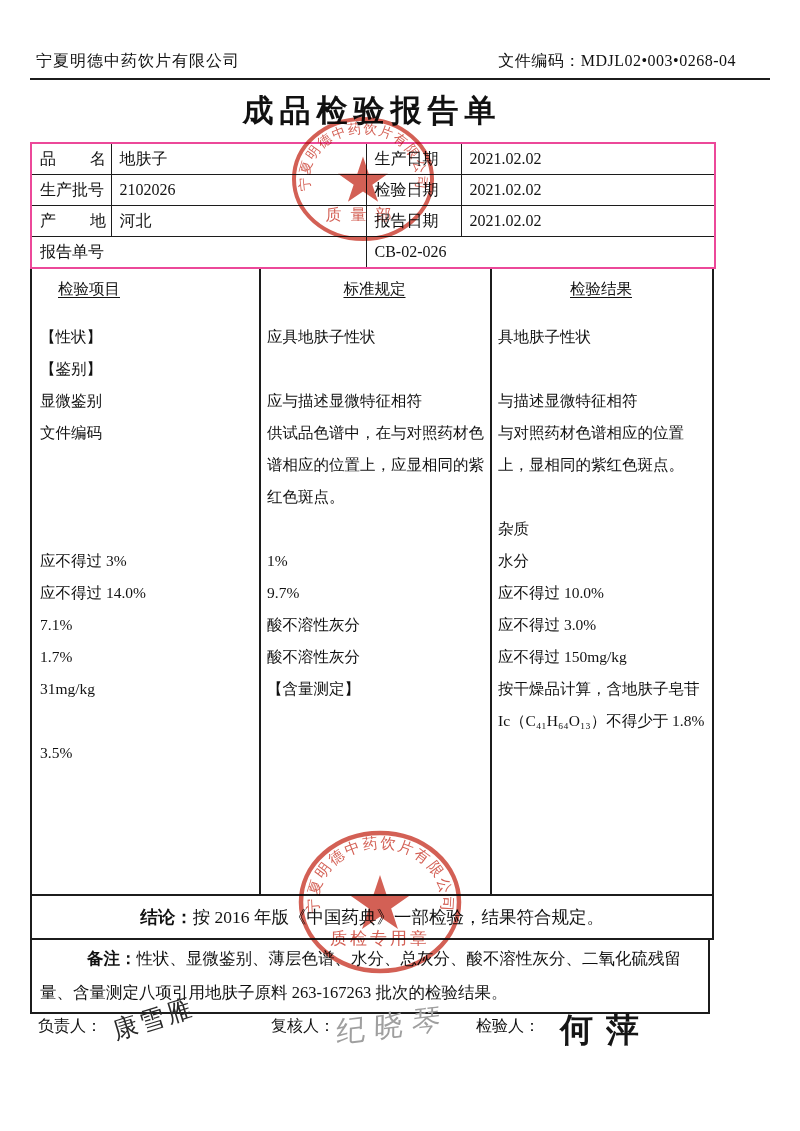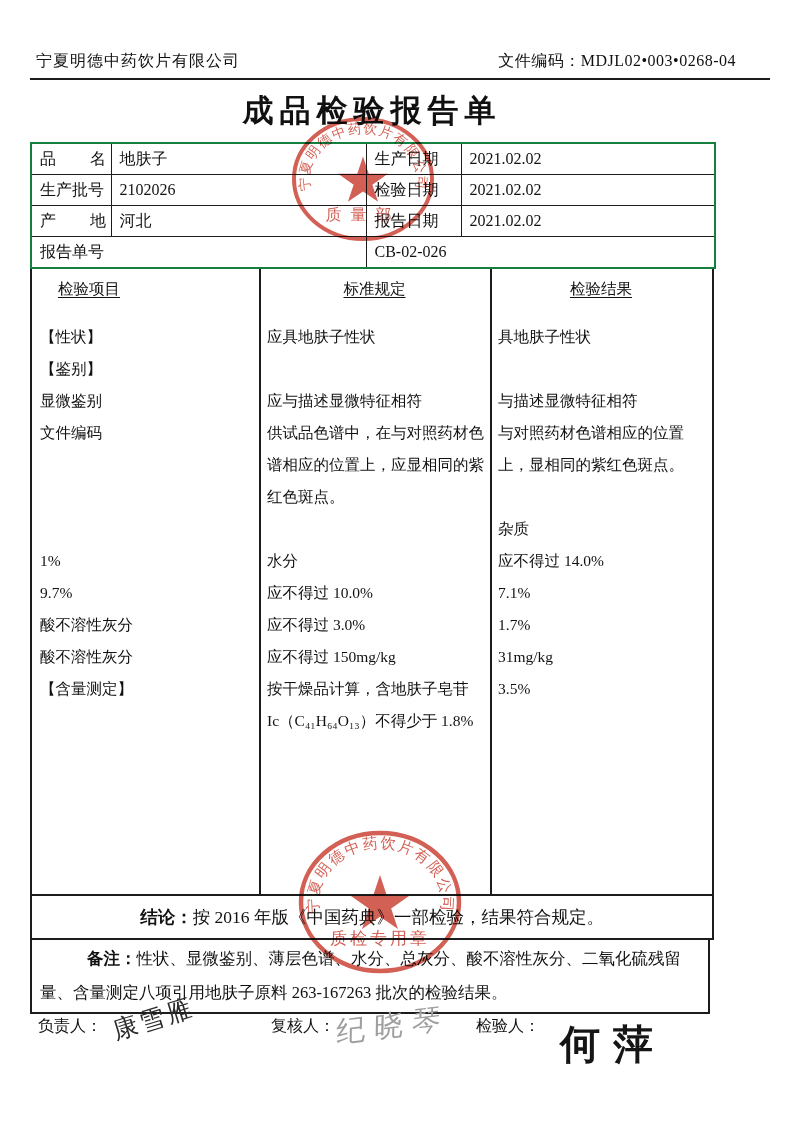--- a/index.html
+++ b/index.html
@@ -13,21 +13,21 @@
   .hdr{margin-top:50px;height:22px;display:flex;justify-content:space-between;align-items:flex-end;font-size:16px;}
   .hdr .company{padding-left:6px;letter-spacing:1px;}
   .hdr .doccode{padding-right:34px;letter-spacing:.5px;text-align:right;}
   .rule{margin-top:6px;height:2px;background:#1c1c1c;}
 
   .title{margin:10px 0 0 0;width:684px;text-align:center;font-size:31px;font-weight:700;letter-spacing:6px;}
 
   
   table.info{margin-top:10px;border-collapse:collapse;table-layout:fixed;width:684px;}
   table.info td{border:1.5px solid #1c1c1c;height:30px;font-size:16px;padding:0 0 0 8px;vertical-align:middle;}
-  table.info{border:2px solid #15803d;}
+  table.info{border:2px solid #ec4899;}
   .jl{display:inline-block;width:66px;text-align:justify;text-align-last:justify;}
 
   
   .maintbl{
     position:relative;width:680px;height:625px;border:2px solid #1c1c1c;border-top:none;
     display:grid;grid-template-columns:227px 231px 222px;align-content:start;
     font-size:15.5px;
   }
   .vline{position:absolute;top:0;bottom:0;width:1.5px;background:#1c1c1c;}
   .cell{line-height:32px;padding:0 6px 0 8px;}
@@ -44,21 +44,21 @@
   .conclusion .blabel{font-weight:700;}
   .remark{min-height:66px;font-size:16.5px;line-height:34px;padding:2px 8px 2px 8px;box-sizing:border-box;}
   .remark p{margin:0;text-indent:47px;}
   .remark .blabel{font-weight:600;}
 
   
   .sig-label{position:absolute;font-size:16px;}
   .sig-name{position:absolute;font-family:"DejaVu Sans","Liberation Sans",sans-serif;white-space:nowrap;}
   .sig-resp{left:118px;top:1014px;font-size:25px;color:#2a2a2a;transform:rotate(-17deg);transform-origin:left bottom;letter-spacing:3px;}
   .sig-rev{left:336px;top:1006px;font-size:29px;color:#9f9f9f;transform:rotate(-7deg) skewX(-8deg);letter-spacing:9px;}
-  .sig-insp{left:560px;top:1008px;font-size:40px;color:#151515;font-weight:600;letter-spacing:13px;margin-top:9px;}
+  .sig-insp{left:560px;top:1008px;font-size:33px;color:#151515;font-weight:600;letter-spacing:13px;}
 
   
   .stamp{position:absolute;mix-blend-mode:multiply;opacity:.85;pointer-events:none;}
   .stamp text{fill:#cc4437;font-family:"Liberation Serif","DejaVu Serif",serif;}
 </style>
 </head>
 <body>
 
 <div class="page">
   <div class="content">
@@ -129,20 +129,21 @@
       <div class="cell">与描述显微特征相符</div>
 
       <div class="cell tall">文件编码</div>
       <div class="cell tall">供试品色谱中，在与对照药材色谱相应的位置上，应显相同的紫红色斑点。</div>
       <div class="cell tall">与对照药材色谱相应的位置上，显相同的紫红色斑点。</div>
 
       <div class="cell"></div>
       <div class="cell"></div>
 
       <div class="cell">杂质</div>
+      <div class="cell">应不得过 3%</div>
       <div class="cell">1%</div>
 
       <div class="cell">水分</div>
       <div class="cell">应不得过 14.0%</div>
       <div class="cell">9.7%</div>
 
       <div class="cell">应不得过 10.0%</div>
       <div class="cell">7.1%</div>
 
       <div class="cell">酸不溶性灰分</div>

